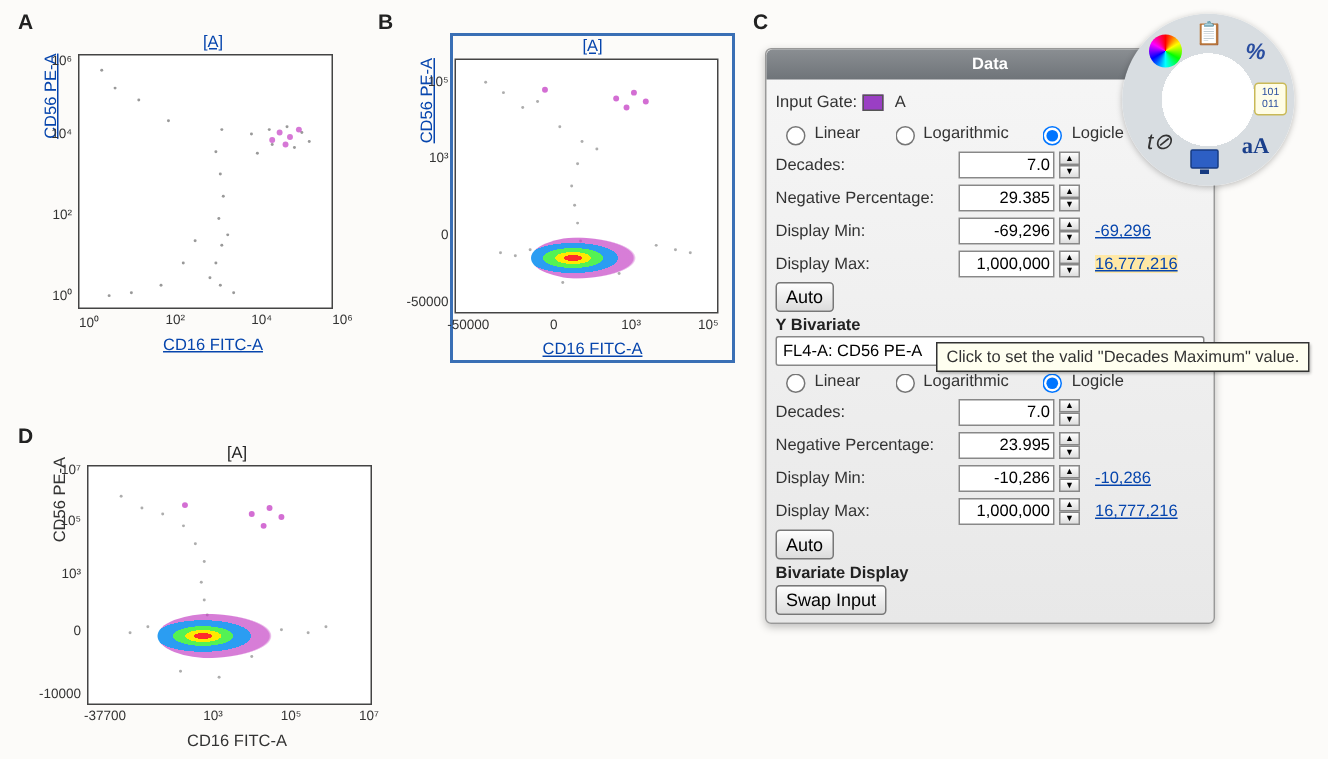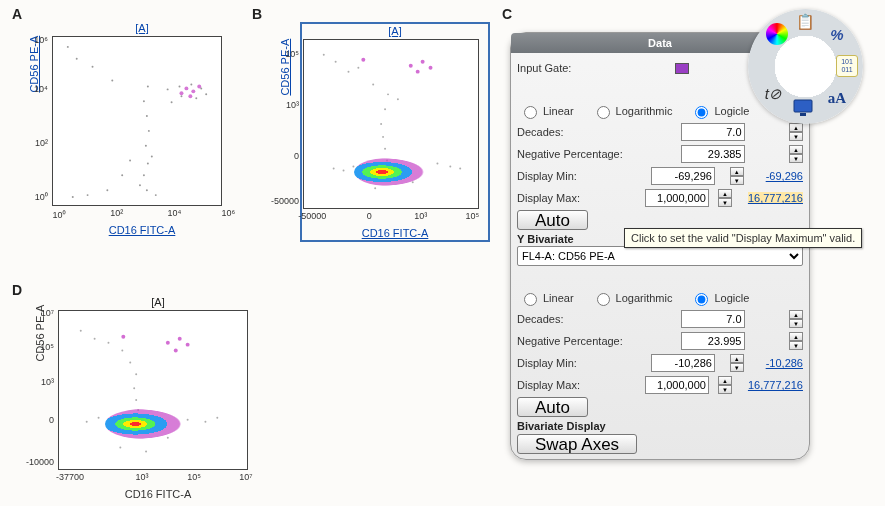--- a/index.html
+++ b/index.html
@@ -27,47 +27,47 @@
   .xaxis { text-align:center; font-size:11px; margin-top:4px;}
 
   .ticks-y { position:absolute; left:-40px; top:0; bottom:0; width:38px; }
   .ticks-y span { position:absolute; right:2px; font-size:9px; }
   .ticks-x { position:absolute; left:0; right:0; bottom:-16px; height:14px;}
   .ticks-x span { position:absolute; font-size:9px; transform:translateX(-50%);}
 
   
   .data-panel {
     position:absolute; left:510px; top:32px; width:300px;
-    border:1px solid #999; border-radius:16px;
+    border:1px solid #999; border-radius:4px;
     background:linear-gradient(#f6f6f6,#e8e8e8);
     box-shadow:0 2px 6px rgba(0,0,0,0.25);
     font-size:11px;
   }
   .dp-header {
     height:20px; background:linear-gradient(#8a8e92,#6f7479);
     color:#fff; text-align:center; line-height:20px; font-weight:bold;
     border-top-left-radius:4px; border-top-right-radius:4px;
     position:relative; font-size:11px;
   }
   .dp-close { position:absolute; right:4px; top:2px; width:15px; height:15px;
     background:rgba(255,255,255,0.2); border-radius:2px; text-align:center;
     line-height:14px; cursor:pointer; font-size:11px; }
   .dp-body { padding:4px 6px; }
-  .row { display:flex; align-items:center; height:22px; gap:4px;justify-content:space-between;}
+  .row { display:flex; align-items:center; height:22px; gap:4px;}
   .row label { flex:0 0 auto; color:#333; }
   .section-head { font-weight:bold; color:#222; margin-top:2px; margin-bottom:1px;}
   select.combo { width:100%; height:20px; font-size:11px; background:#fff; border:1px solid #888; border-radius:2px;}
-  .radio-row { display:flex; gap:18px; padding:2px 2px;margin-top:22px;}
+  .radio-row { display:flex; gap:18px; padding:2px 2px;}
   .radio-row label { display:flex; align-items:center; gap:3px; }
   .num-input { width:64px; height:18px; font-size:11px; text-align:right; border:1px solid #888; background:#fff;}
   .spin { display:flex; flex-direction:column; margin-left:-1px;}
   .spin button { width:14px; height:9px; font-size:6px; line-height:6px; padding:0; border:1px solid #888; background:linear-gradient(#fff,#ddd); cursor:pointer;}
   .linkval { color:#0645ad; text-decoration:underline; cursor:pointer; margin-left:6px;}
   .linkval.hot { background:#ffe8a6; }
-  .btn { height:20px; padding:0 17px; font-size:17px; border:1px solid #777; background:linear-gradient(#fefefe,#dcdcdc); border-radius:3px; cursor:pointer;}
+  .btn { height:20px; padding:0 6px; font-size:12px; border:1px solid #777; background:linear-gradient(#fefefe,#dcdcdc); border-radius:3px; cursor:pointer;}
   .gate-sw { width:14px; height:11px; background:#9a3fc4; border:1px solid #555; display:inline-block; margin-right:3px;}
 
   .tooltip {
     position:absolute; left:624px; top:228px;
     background:#fffff0; border:1px solid #333; padding:3px 6px; font-size:11px;
     box-shadow:1px 1px 2px rgba(0,0,0,0.3); white-space:nowrap;
   }
   
   .donut-wrap { position:absolute; left:748px; top:9px; width:115px; height:115px;}
   .donut-bg { width:115px; height:115px; border-radius:50%;
@@ -376,26 +376,26 @@
           <button>▼</button>
         </div>
       <span class="linkval">16,777,216</span>
     </div>
     <div class="row">
         <button class="btn">Auto</button>
       </div>
 
     <div class="section-head">Bivariate Display</div>
     <div class="row">
-        <button class="btn">Swap Axes</button>
+        <button class="btn">Swap Input</button>
       </div>
   </div>
 </div>
 
-<div class="tooltip">Click to set the valid "Display Maximum" valid.</div>
+<div class="tooltip">Click to set the valid "Decades Maximum" value.</div>
 
 <div class="donut-wrap">
   <div class="donut-bg">
     <div class="donut-icon" style="left:18px; top:14px; background:conic-gradient(red,yellow,lime,cyan,blue,magenta,red); border-radius:50%;"></div>
     <div class="donut-icon" style="left:47px; top:2px;">📋</div>
     <div class="donut-icon" style="left:78px; top:14px; font-style:italic; font-weight:bold; color:#2a4ea0;">%</div>
     <div class="donut-icon" style="left:88px; top:46px; background:#fffde6; border:1px solid #c9b957; font-size:7px; line-height:8px; color:#2a4ea0; text-align:center;">101<br>011</div>
     <div class="donut-icon" style="left:78px; top:78px; font-family:serif; font-weight:bold; color:#1a3f8b;">aA</div>
     <div class="donut-icon" style="left:14px; top:74px; font-style:italic; color:#333;">t⊘</div>
     <div class="donut-icon" style="left:44px; top:88px;">

